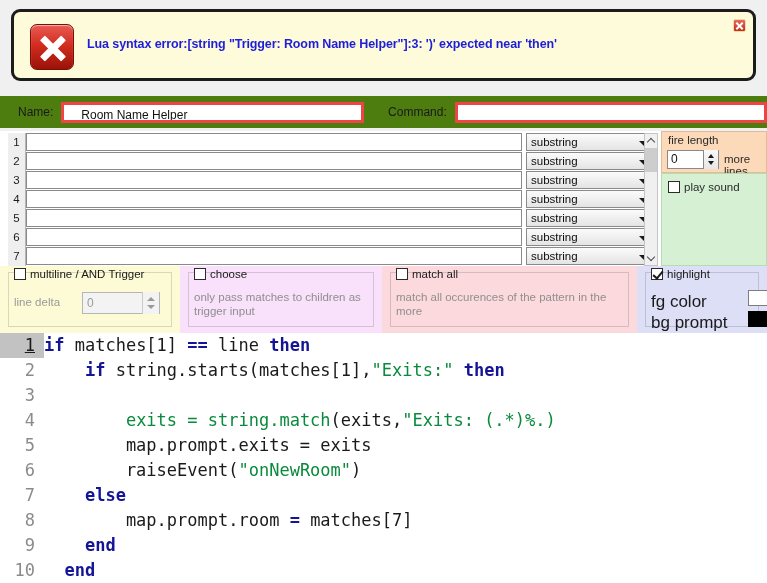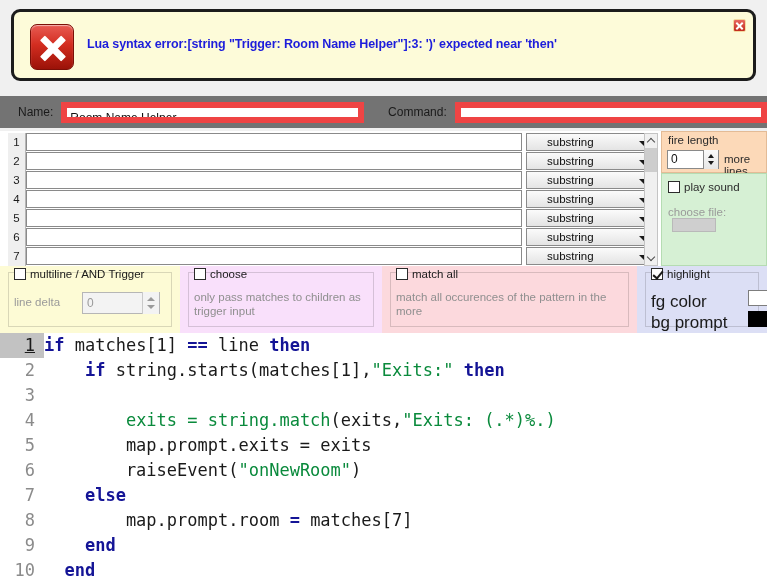--- a/index.html
+++ b/index.html
@@ -45,29 +45,29 @@
   }
   .banner-close .bx1, .banner-close .bx2 {
     position: absolute; left: 1px; top: 4.5px; width: 9px; height: 2px; background: #fff;
   }
   .banner-close .bx1 { transform: rotate(45deg); }
   .banner-close .bx2 { transform: rotate(-45deg); }
 
   
   .namebar {
     position: absolute; left: 0; top: 96px; width: 767px; height: 32px;
-    background: #737373;
+    background: #4d7c0f;
     display: flex; align-items: center;
   }
   .lbl { font-size: 12px; color: #1a1a1a; }
   .namebar .lbl.name { margin-left: 18px; }
   .txtbox {
-    background: #ffffff; border: 6px solid #ef4444;
+    background: #ffffff; border: 3px solid #ef4444;
     height: 21px; font-size: 12px; color: #111;
-    padding: 1px 3px; line-height: 19px; white-space: nowrap; overflow: hidden;
+    padding: 1px 17px; line-height: 19px; white-space: nowrap; overflow: hidden;
   }
   #name-input { margin-left: 8px; width: 318px; }
   .namebar .lbl.cmd { margin-left: 24px; }
   #command-input { margin-left: 8px; width: 328px; }
 
   
   .pattern-area {
     position: absolute; left: 0; top: 131px; width: 767px; height: 135px;
     background: #ffffff; overflow: hidden;
   }
@@ -80,21 +80,21 @@
   }
   .pinput {
     flex: 1; background: #fff; border: 1px solid #8a8a8a; margin: 0 0 0 0;
     height: 18px;
   }
   .pcombo {
     width: 130px; margin-left: 4px; height: 18px;
     background: linear-gradient(180deg,#fbfbfb,#e4e4e4);
     border: 1px solid #8a8a8a;
     font-size: 11.5px; color: #0d0d0d; line-height: 16px;
-    padding-left: 20px; position: relative;
+    padding-left: 4px; position: relative;
   }
   .pcombo .arrow {
     position: absolute; right: 6px; top: 7px;
     width: 0; height: 0; border-left: 5px solid transparent;
     border-right: 5px solid transparent; border-top: 5px solid #1a1a1a;
   }
   .pscroll {
     position: absolute; left: 644px; top: 2px; width: 14px; height: 133px;
     background: #f0f0f0; border: 1px solid #c4c4c4;
   }
@@ -316,24 +316,20 @@
         <span class="tri-d"></span>
       </span>
     </div>
     <div class="more-lines">more lines</div>
   </div>
 
   <div class="sound-panel">
     <div class="play-row">
       <span class="cbx"></span><span class="t">play sound</span>
     </div>
-    <div class="file-row">
-      <span>choose file:</span>
-      <span class="file-btn"></span>
-    </div>
   </div>
 
   <div class="opts">
 
     <div class="opt opt-multiline">
       <div class="inner"></div>
       <div class="head">
         <span class="cbx"></span><span>multiline / AND Trigger</span>
       </div>
       <div class="ld-label">line delta</div>

